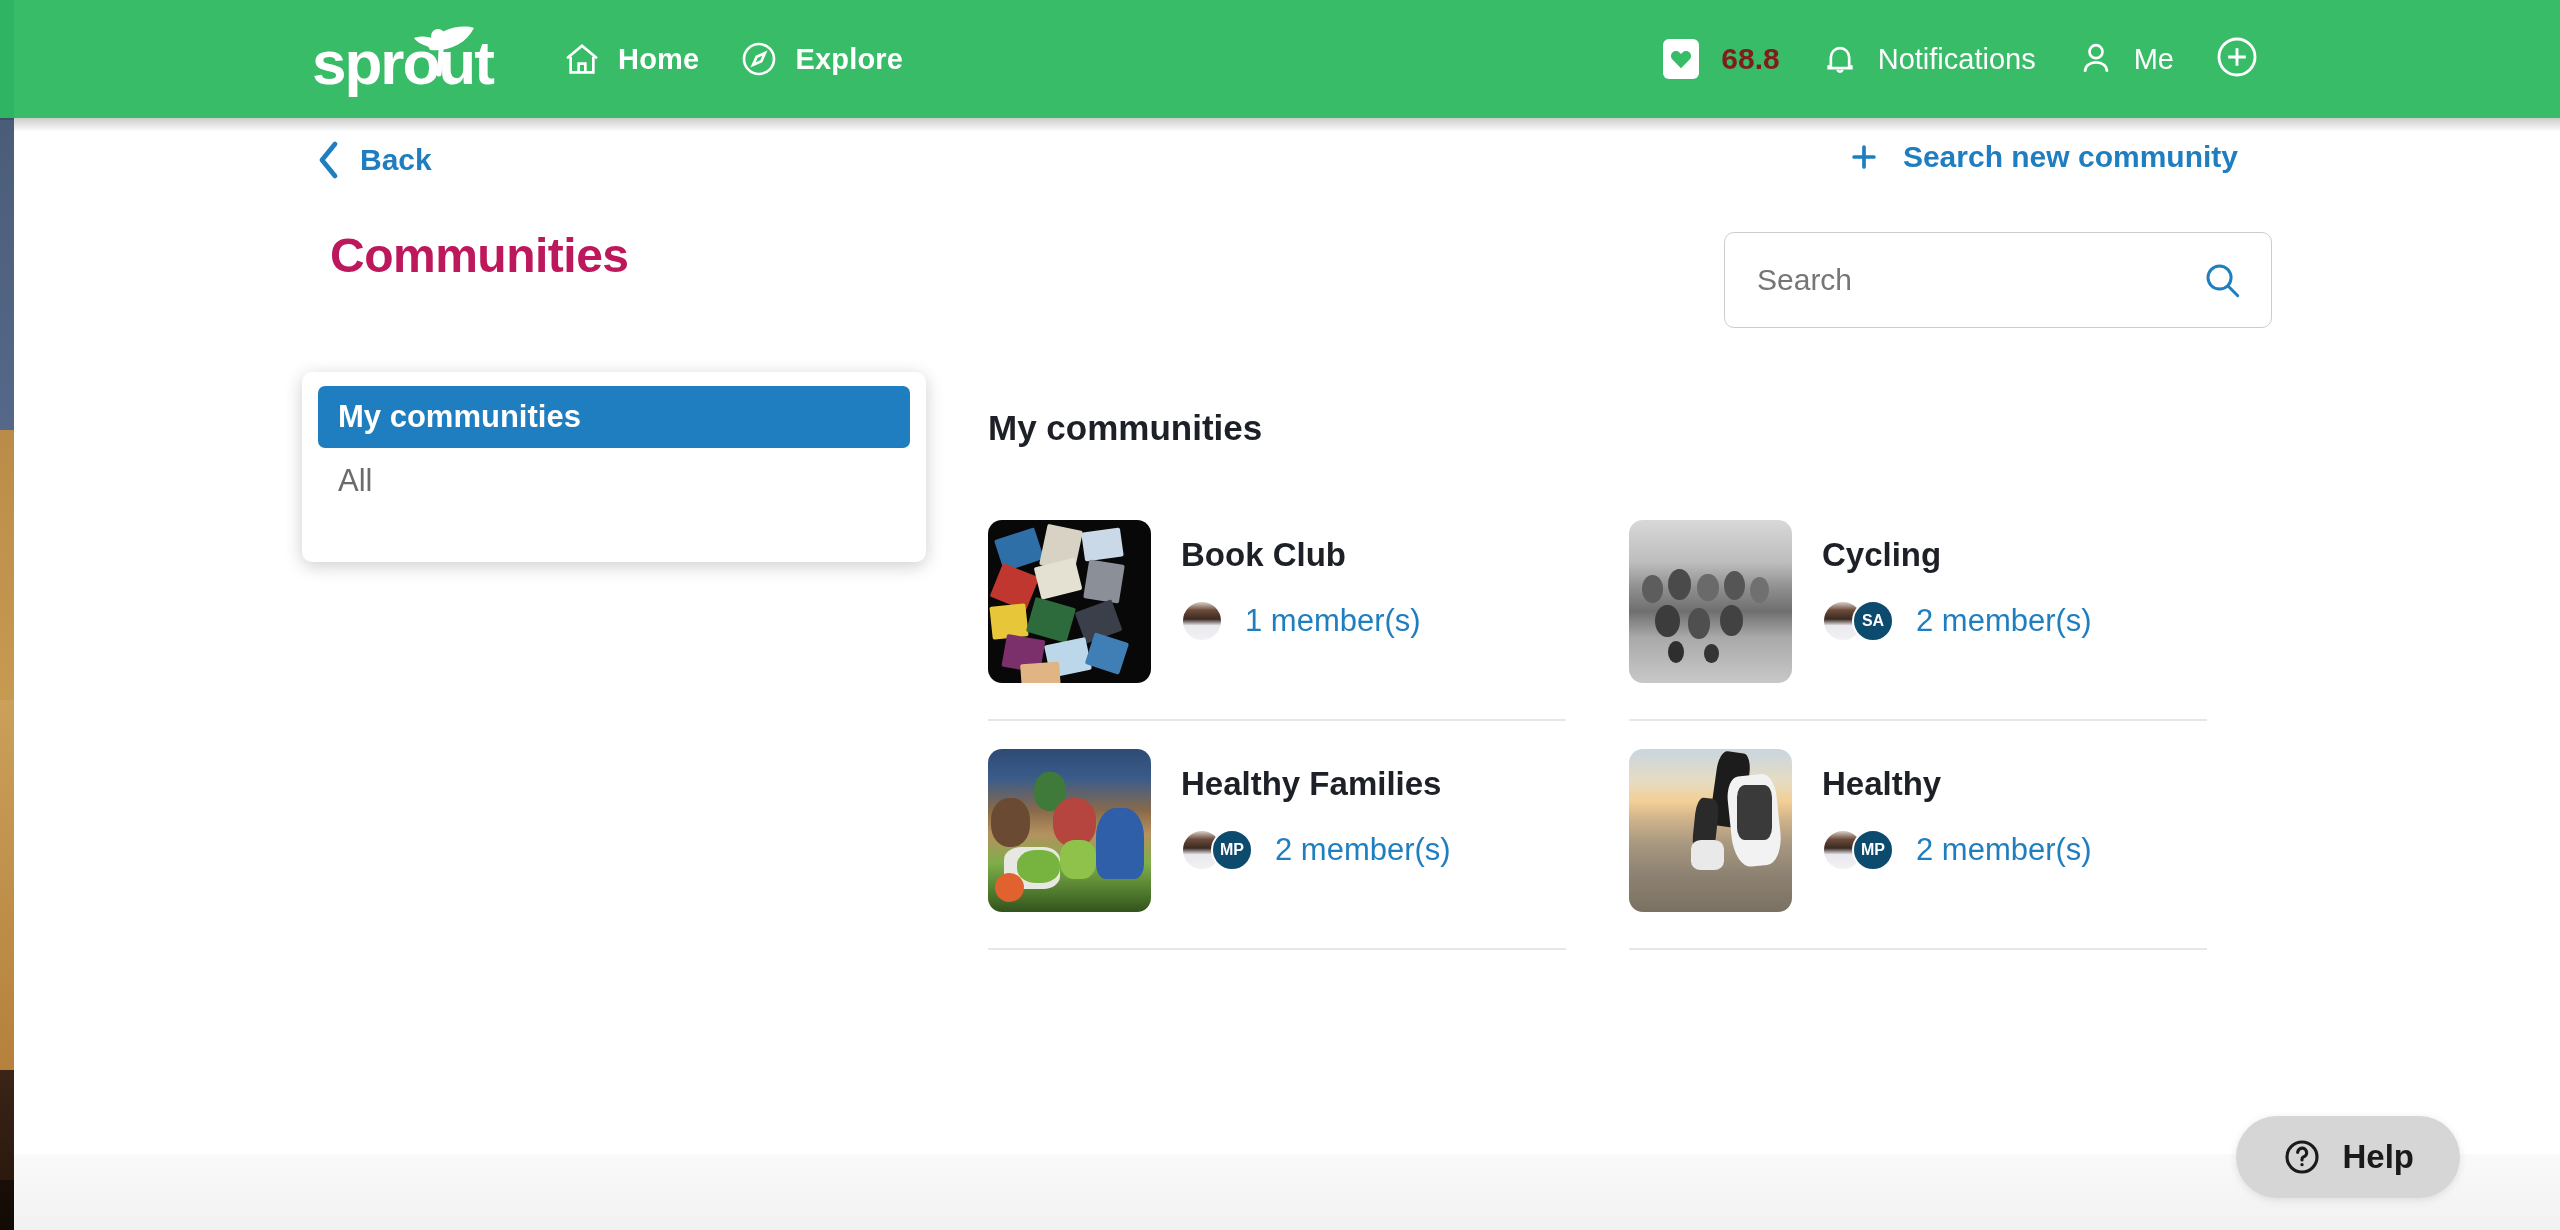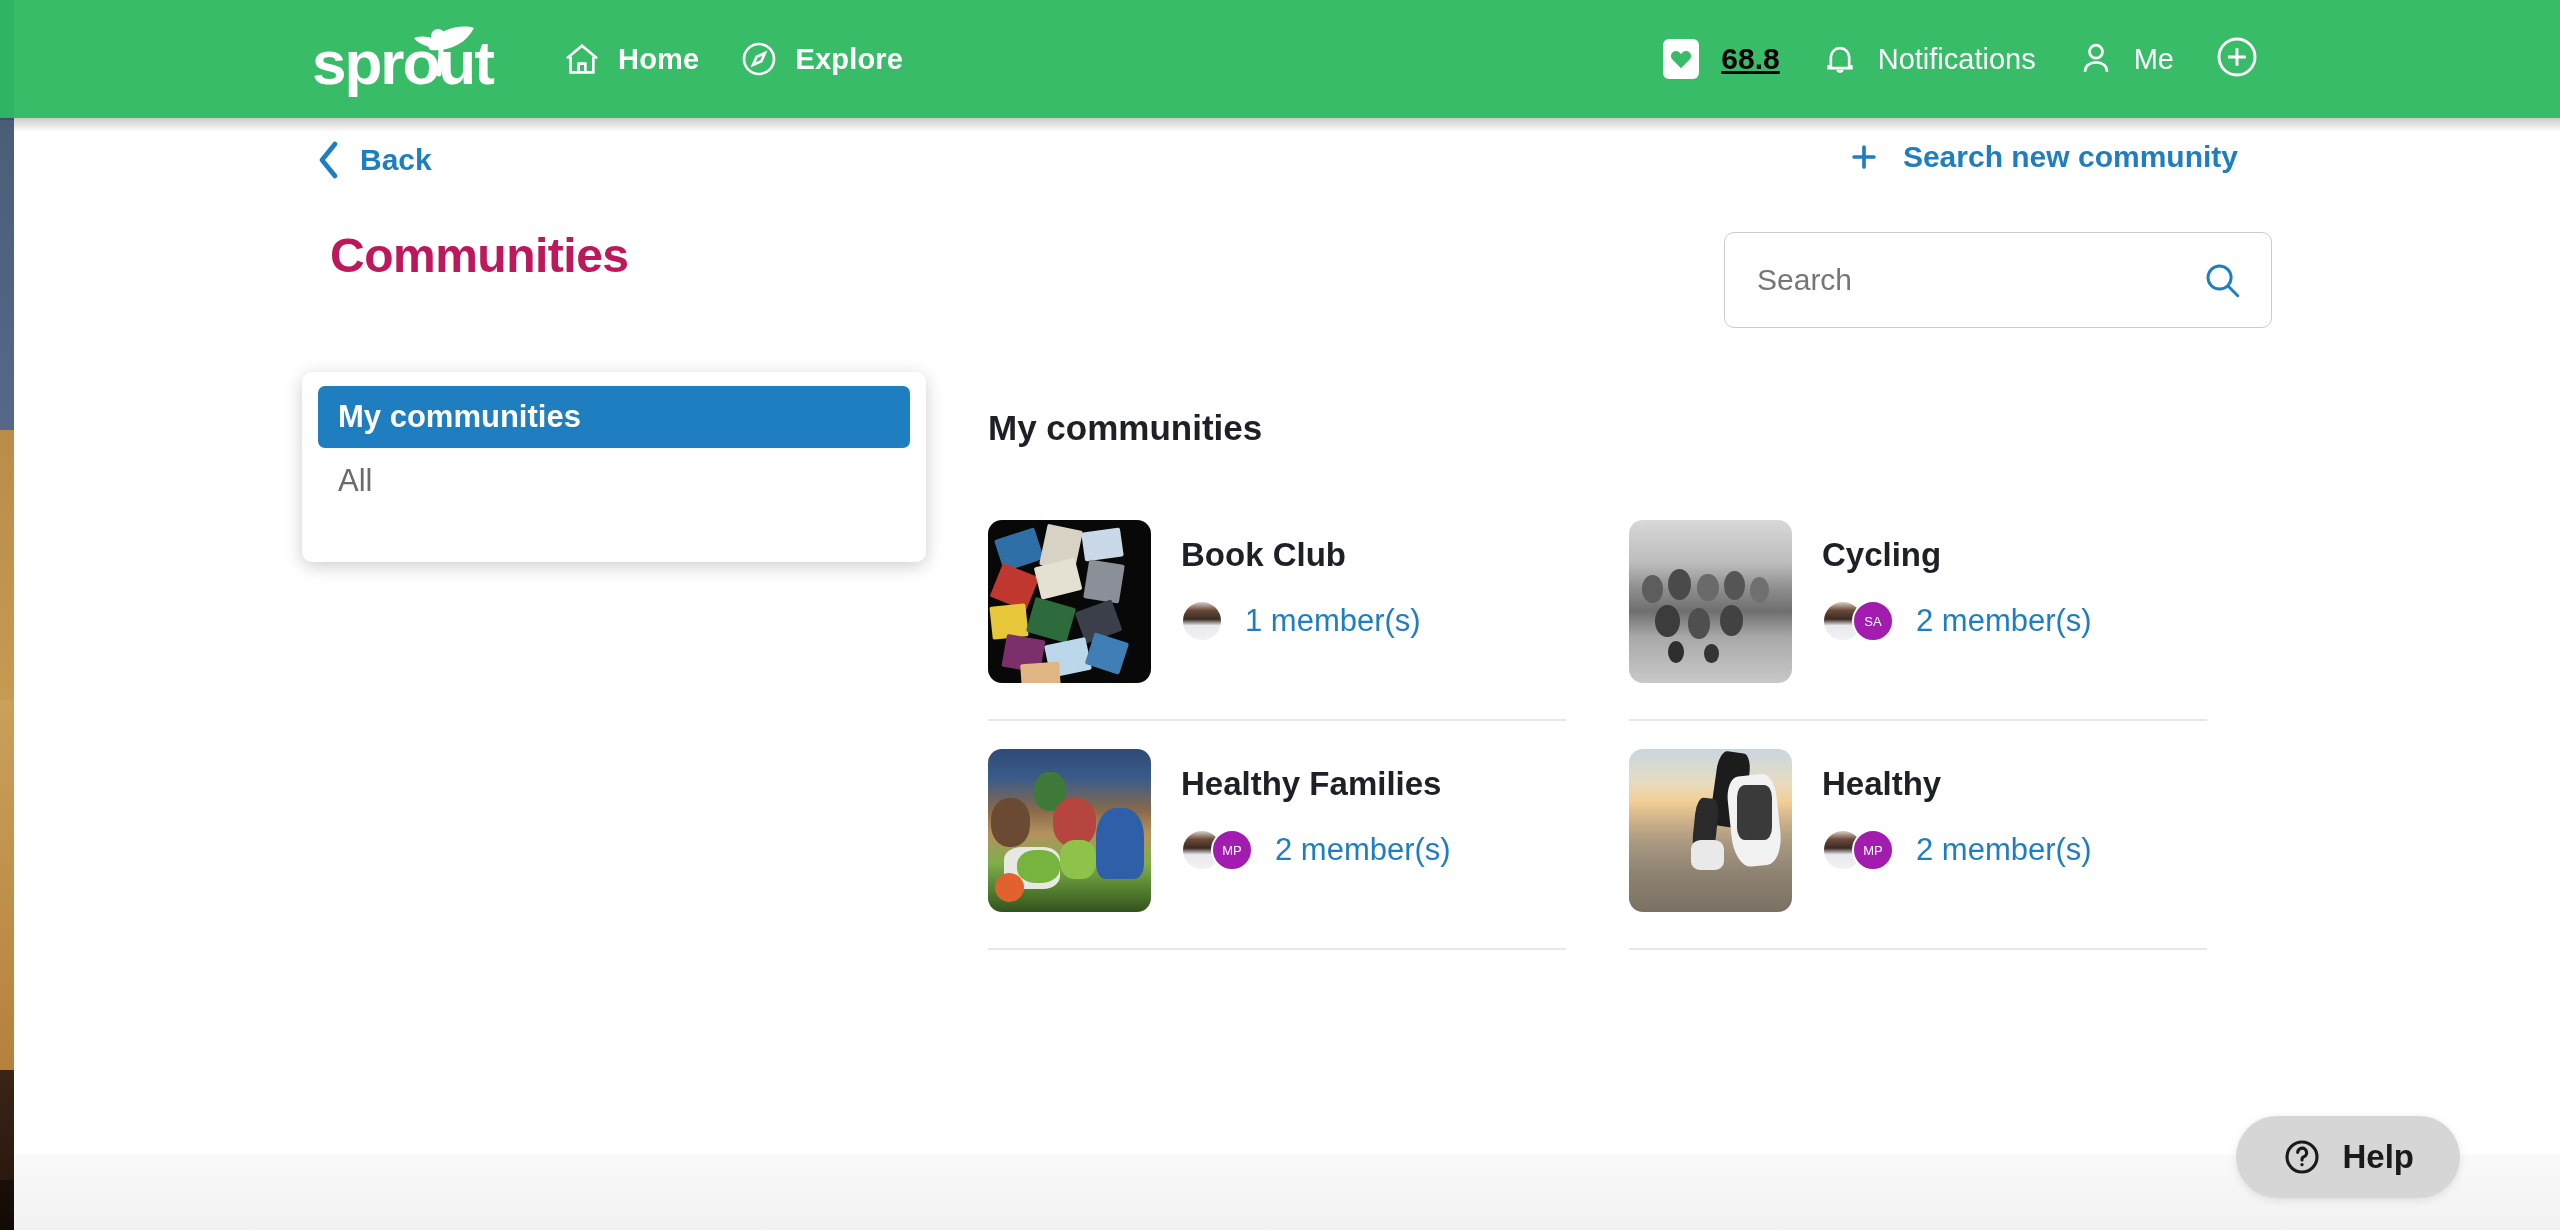--- a/index.html
+++ b/index.html
@@ -51,21 +51,21 @@
   .nav-ico { width: 40px; height: 40px; display: block; }
 
   .nav-right {
     margin-left: auto; margin-right: 300px;
     display: flex; align-items: center; gap: 40px;
   }
   .heart-badge {
     width: 36px; height: 40px; background: #fff; border-radius: 6px;
     display: flex; align-items: center; justify-content: center;
   }
-  .points { color: #000000; font-size: 30px; font-weight: 700; margin-left: -22px; text-decoration: underline; }
+  .points { color: #7f1d1d; font-size: 30px; font-weight: 700; margin-left: -22px; }
   .hr-group { display: flex; align-items: center; gap: 18px; cursor: pointer; }
 
   
   .content { position: absolute; left: 14px; top: 132px; width: 2546px; height: 1098px; background: #fff; }
 
   .back-link {
     position: absolute; left: 316px; top: 140px;
     display: flex; align-items: center; gap: 18px; cursor: pointer;
   }
   .back-link .lbl { color: #1f7ec0; font-size: 30px; font-weight: 700; }
@@ -128,21 +128,21 @@
   .card-body { padding-top: 16px; }
   .card-title { font-size: 33px; font-weight: 700; color: #1d2026; margin-bottom: 26px; }
   .members { display: flex; align-items: center; }
   .avatars { display: flex; align-items: center; }
   .av {
     width: 42px; height: 42px; border-radius: 50%; flex: none;
     border: 2px solid #fff; overflow: hidden; position: relative;
   }
   .av + .av { margin-left: -12px; }
   .av-init {
-    background: #a21caf; color: #fff; font-size: 13px; font-weight: 400;
+    background: #0c4a6e; color: #fff; font-size: 16px; font-weight: 700;
     display: flex; align-items: center; justify-content: center;
   }
   .member-count { color: #1f7ec0; font-size: 31px; margin-left: 22px; white-space: nowrap; }
 
   
   .bottom-band {
     position: absolute; left: 14px; bottom: 0; width: 2546px; height: 76px;
     background: linear-gradient(to bottom, #fafafa, #f1f1f1);
   }
 

